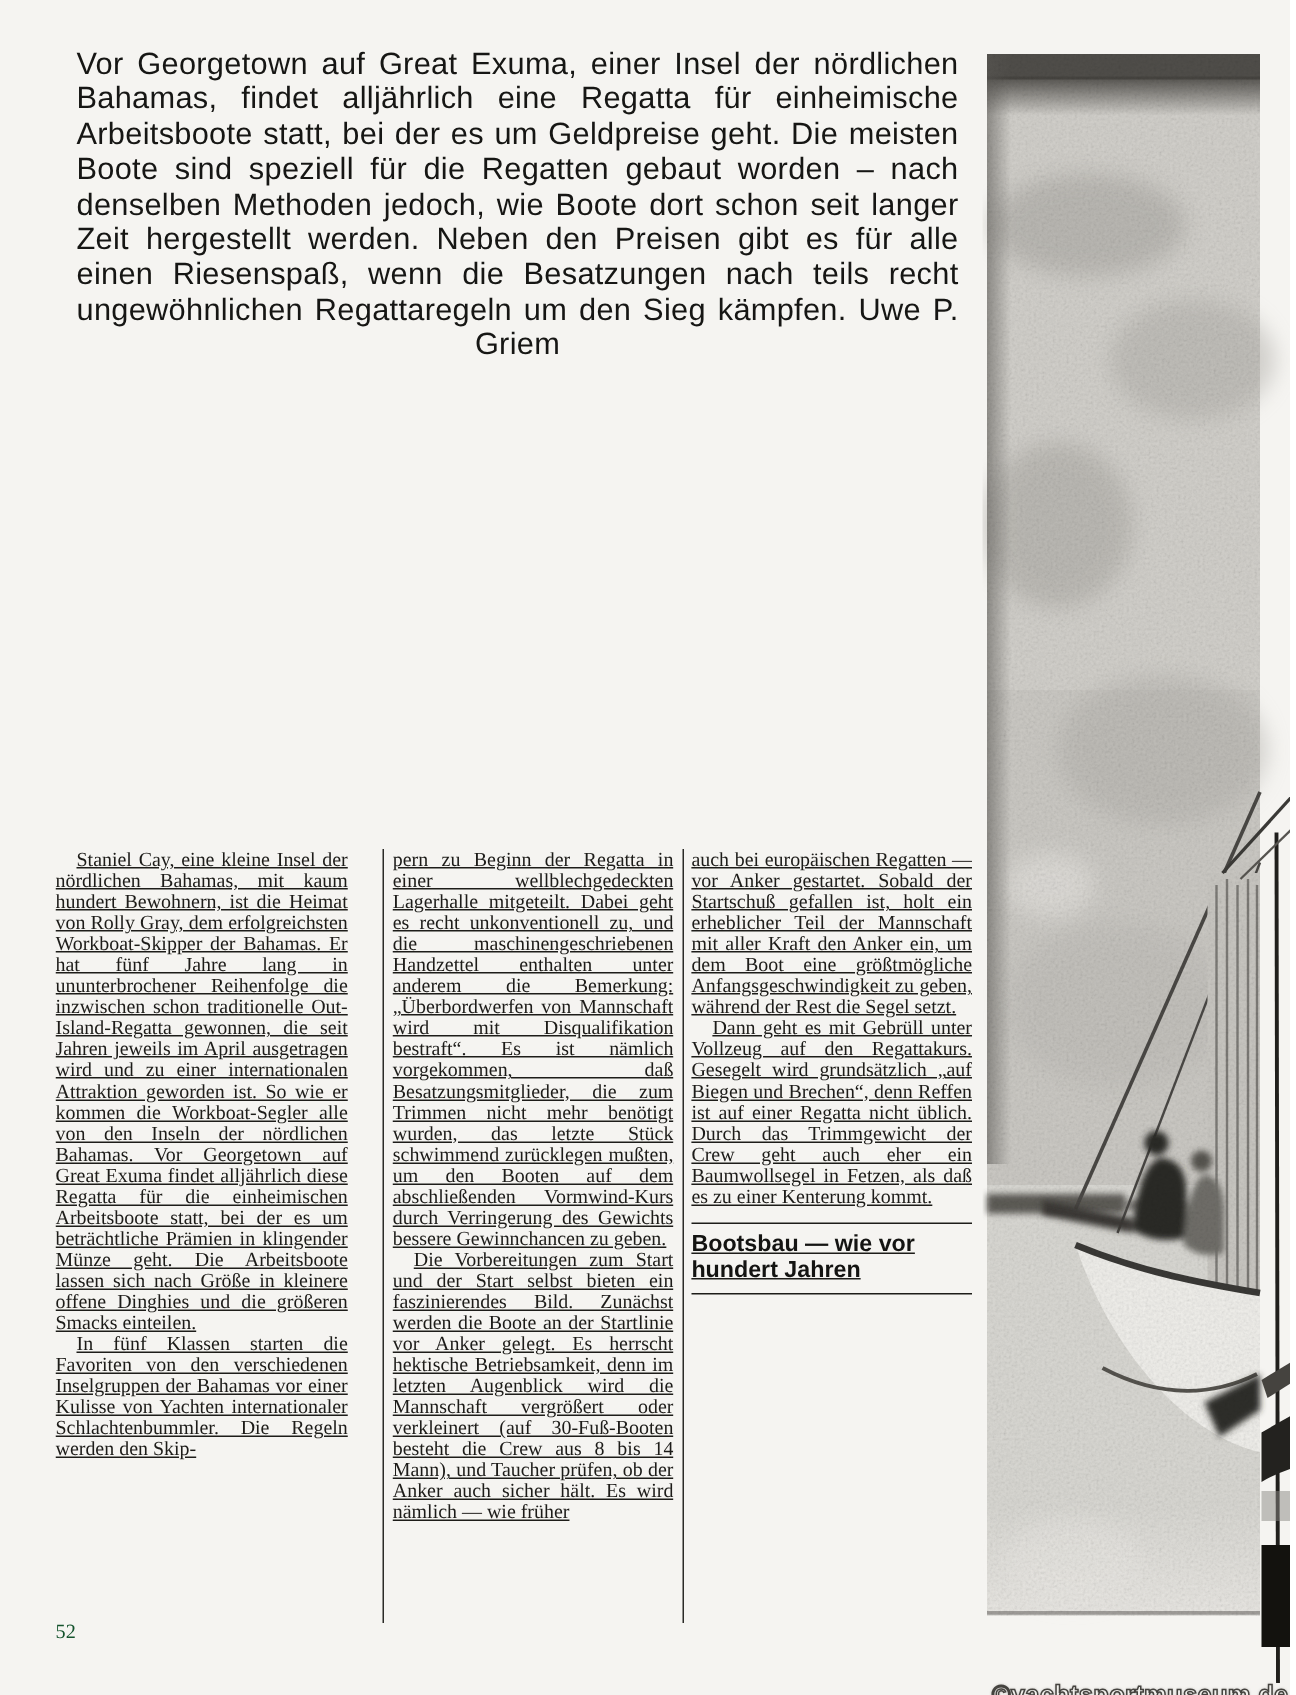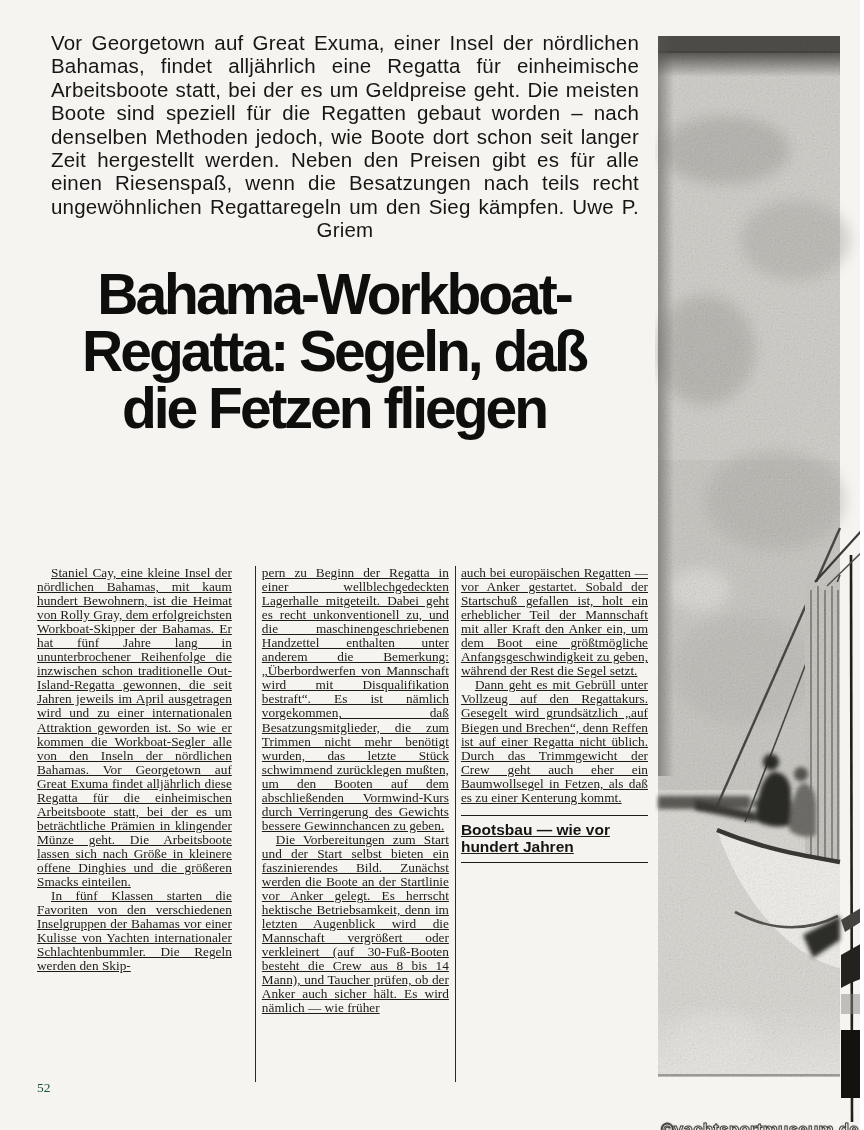--- a/index.html
+++ b/index.html
@@ -77,25 +77,20 @@
     white-space:nowrap;
   }
 </style>
 </head>
 <body>
 
 <div class="page">
 
   <div class="intro">Vor Georgetown auf Great Exuma, einer Insel der nördlichen Bahamas, findet alljährlich eine Regatta für einheimische Arbeitsboote statt, bei der es um Geldpreise geht. Die meisten Boote sind speziell für die Regatten gebaut worden – nach denselben Methoden jedoch, wie Boote dort schon seit langer Zeit hergestellt werden. Neben den Preisen gibt es für alle einen Riesenspaß, wenn die Besatzungen nach teils recht ungewöhnlichen Regattaregeln um den Sieg kämpfen. Uwe P. Griem</div>
 
-  <div class="headline">
-    <div class="hl-line">Bahama-Workboat-</div>
-    <div class="hl-line">Regatta: Segeln, daß</div>
-    <div class="hl-line">die Fetzen fliegen</div>
-  </div>
 
   <div class="columns">
     <div class="col c1">
       <p>Staniel Cay, eine kleine Insel der nördlichen Bahamas, mit kaum hundert Bewohnern, ist die Heimat von Rolly Gray, dem erfolgreichsten Workboat-Skipper der Bahamas. Er hat fünf Jahre lang in ununterbrochener Reihenfolge die inzwischen schon traditionelle Out-Island-Regatta gewonnen, die seit Jahren jeweils im April ausgetragen wird und zu einer internationalen Attraktion geworden ist. So wie er kommen die Workboat-Segler alle von den Inseln der nördlichen Bahamas. Vor Georgetown auf Great Exuma findet alljährlich diese Regatta für die einheimischen Arbeitsboote statt, bei der es um beträchtliche Prämien in klingender Münze geht. Die Arbeitsboote lassen sich nach Größe in kleinere offene Dinghies und die größeren Smacks einteilen.</p>
       <p>In fünf Klassen starten die Favoriten von den verschiedenen Inselgruppen der Bahamas vor einer Kulisse von Yachten internationaler Schlachtenbummler. Die Regeln werden den Skip-</p>
     </div>
     <div class="col c2">
       <p class="cont">pern zu Beginn der Regatta in einer wellblechgedeckten Lagerhalle mitgeteilt. Dabei geht es recht unkonventionell zu, und die maschinengeschriebenen Handzettel enthalten unter anderem die Bemerkung: „Überbordwerfen von Mannschaft wird mit Disqualifikation bestraft“. Es ist nämlich vorgekommen, daß Besatzungsmitglieder, die zum Trimmen nicht mehr benötigt wurden, das letzte Stück schwimmend zurücklegen mußten, um den Booten auf dem abschließenden Vormwind-Kurs durch Verringerung des Gewichts bessere Gewinnchancen zu geben.</p>
       <p>Die Vorbereitungen zum Start und der Start selbst bieten ein faszinierendes Bild. Zunächst werden die Boote an der Startlinie vor Anker gelegt. Es herrscht hektische Betriebsamkeit, denn im letzten Augenblick wird die Mannschaft vergrößert oder verkleinert (auf 30-Fuß-Booten besteht die Crew aus 8 bis 14 Mann), und Taucher prüfen, ob der Anker auch sicher hält. Es wird nämlich — wie früher</p>
     </div>

